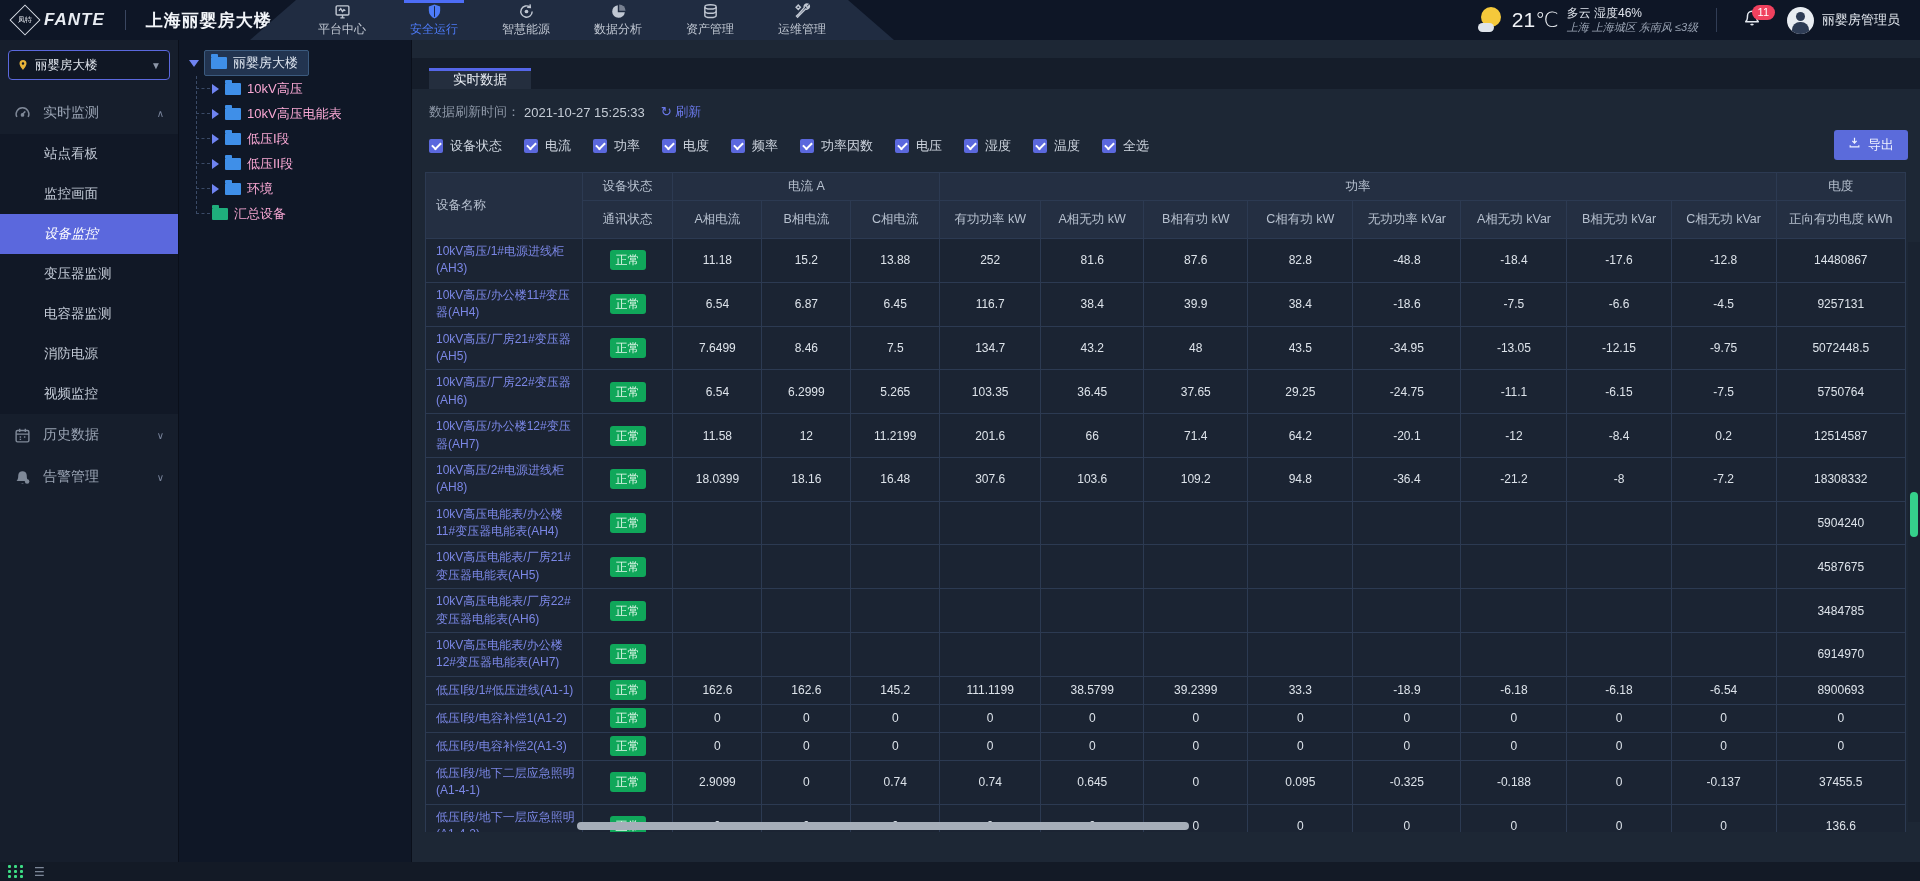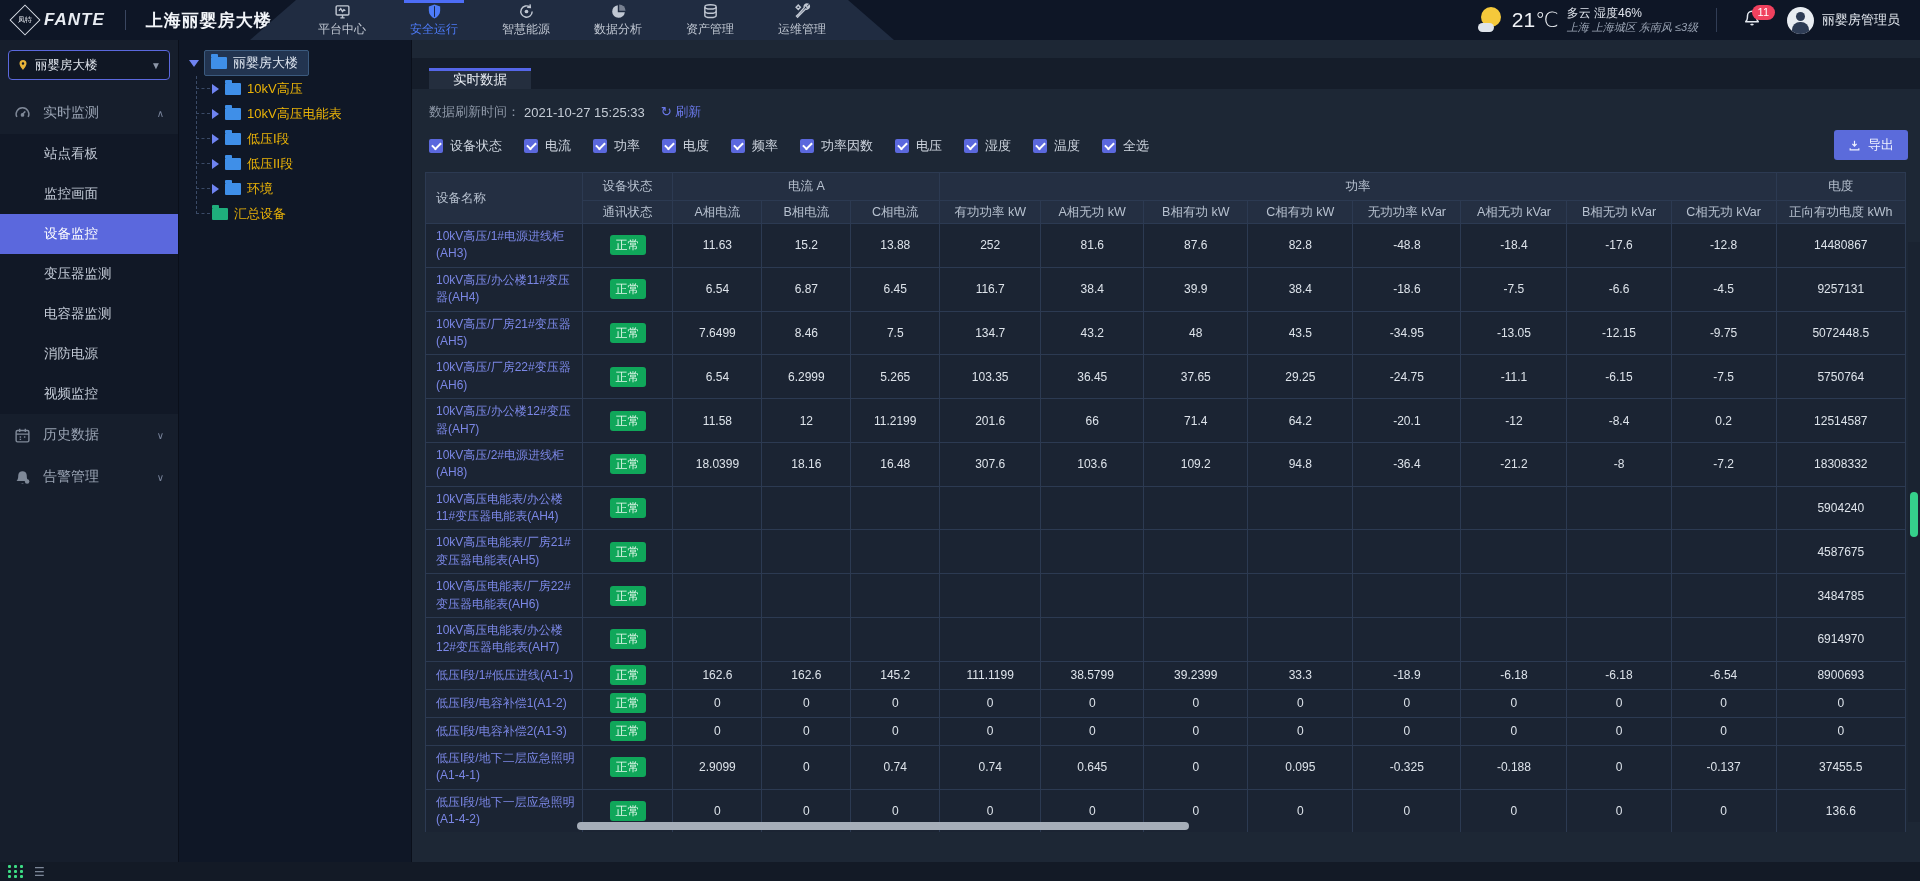--- a/index.html
+++ b/index.html
@@ -56,66 +56,66 @@
   .site-select .pin { width:12px; height:12px; flex:0 0 auto; }
   .site-select .sval { font-size:12.5px; color:#dfe4ec; flex:1; }
   .site-select .chev { font-size:10px; color:#8d97a8; }
   .menu-group { height:42px; display:flex; align-items:center; gap:12px; padding:0 14px; color:#9aa4b4;
     font-size:14px; cursor:pointer; }
   .menu-group .gico { width:17px; height:17px; opacity:.8; }
   .menu-group .garrow { margin-left:auto; font-size:10px; color:#78839a; }
   .submenu { background:#111826; }
   .submenu-item { height:40px; display:flex; align-items:center; padding-left:44px; font-size:13.5px;
     color:#c3cad6; cursor:pointer; }
-  .submenu-item.active { background:#5b68dd; color:#ffffff; }
+  .submenu-item.active { background:#5b68dd; color:#ffffff;font-style:italic; }
 
   
   .treepanel { width:234px; background:#0f1726; border-left:1px solid #0a0f1a; border-right:1px solid #0a0f1a;
     flex:0 0 auto; padding:10px 0 0 10px; font-size:13px; }
   .tree-root-row { display:flex; align-items:center; gap:5px; cursor:pointer; }
   .tri-down { width:0; height:0; border-left:5px solid transparent; border-right:5px solid transparent;
     border-top:7px solid #6f84f2; }
   .tri-right { width:0; height:0; border-top:5px solid transparent; border-bottom:5px solid transparent;
     border-left:7px solid #6f84f2; }
   .tree-root-box { display:flex; align-items:center; gap:6px; background:#223450; border:1px solid #3b5a7e;
     border-radius:2px; padding:3px 10px 3px 6px; color:#dfe6f0; }
   .tree-children { position:relative; margin-left:7px; }
   .tree-children::before { content:''; position:absolute; left:0; top:0; bottom:12px; border-left:1px dashed #3a4a66; }
   .tree-row { display:flex; align-items:center; gap:6px; height:25px; cursor:pointer; position:relative; padding-left:16px; }
   .tree-row::before { content:''; position:absolute; left:0; top:12px; width:14px; border-top:1px dashed #3a4a66; }
-  .tree-label { color:#eab308; }
+  .tree-label { color:#f9a8d4; }
   .folder { width:16px; height:12px; border-radius:1px; background:#3f8fe8; position:relative; flex:0 0 auto; }
   .folder::before { content:''; position:absolute; top:-3px; left:0; width:7px; height:3px; background:inherit; border-radius:1px 1px 0 0; }
   .folder.green { background:#1fae7c; }
 
   
   .main { flex:1; background:#1d2735; display:flex; flex-direction:column; position:relative; }
   .tabbar { margin-top:18px; height:31px; background:#151d2a; display:flex; padding-left:17px;align-items:flex-end; }
   .tab { padding:0 24px; display:flex; align-items:center; font-size:13.5px; color:#e8ecf2;
     background:#242e3e; border-top:3px solid #5566e8; cursor:pointer; }
   .refresh-row { display:flex; align-items:center; padding-left:17px; margin-top:13px; height:20px; font-size:13px; }
   .refresh-label { color:#8e98a8; }
   .refresh-time { color:#c5ccd6; margin-left:4px; }
   .refresh-btn { color:#6a78e8; margin-left:16px; cursor:pointer; }
   .filter-row { display:flex; align-items:center; gap:22px; padding-left:17px; margin-top:12px; height:24px; position:relative; }
   .filter-item { display:flex; align-items:center; gap:7px; font-size:13px; color:#cfd6e0; cursor:pointer; }
   .cbx { width:14px; height:14px; border-radius:2px; background:#5b68dd; position:relative; flex:0 0 auto; }
   .cbx::after { content:''; position:absolute; left:3px; top:3px; width:7px; height:4px;
     border-left:2px solid #fff; border-bottom:2px solid #fff; transform:rotate(-45deg); }
   .export-btn { position:absolute; right:12px; top:-4px; background:#5b6bdb; color:#eef1ff; font-size:13px;
-    border:none; border-radius:3px; padding:6px 14px; display:flex; align-items:center; gap:7px; cursor:pointer; }
+    border:none; border-radius:3px; padding:6px 14px; display:flex; align-items:flex-start; gap:7px; cursor:pointer; }
   .export-btn svg { width:13px; height:13px; }
 
   
   .table-wrap { margin:14px 0 0 13px; position:relative; height:660px; overflow:hidden; padding-right:14px; }
   table { width:100%; border-collapse:collapse; table-layout:fixed; }
   th, td { border:1px solid #2c3a52; font-weight:normal; }
   thead th { background:#242f42; color:#b7c1cf; font-size:12.5px; text-align:center; }
   .gh { height:28px; }
-  .sh { height:23px; padding:2px 4px; }
+  .sh { height:38px; padding:2px 4px; }
   th.devcol { text-align:left; padding-left:10px; font-size:12.5px; }
   tbody td { background:#1b2433; color:#dde3ea; font-size:12px; text-align:center; }
   tbody tr.tall td { height:43px; }
   tbody tr.short td { height:28px; }
   td.namecell { text-align:left; padding:4px 6px 4px 10px; line-height:1.45; }
   .devlink { color:#7b87e6; cursor:pointer; }
   .devlink.u { }
   .stbadge { display:inline-block; background:#10a75a; color:#dff7e9; font-size:12px; line-height:1;
     padding:4px 6px; border-radius:3px; }
   .vtrack { position:absolute; top:70px; right:0; bottom:10px; width:12px; background:#1a2331; }
@@ -397,21 +397,21 @@
               <th class="sh">A相无功 kVar</th>
               <th class="sh">B相无功 kVar</th>
               <th class="sh">C相无功 kVar</th>
               <th class="sh">正向有功电度 kWh</th>
             </tr>
           </thead>
         <tbody id="tbody">
             <tr class="tall">
               <td class="namecell"><span class="devlink">10kV高压/1#电源进线柜(AH3)</span></td>
               <td><span class="stbadge">正常</span></td>
-              <td>11.63</td>
+              <td>11.18</td>
               <td>15.2</td>
               <td>13.88</td>
               <td>252</td>
               <td>81.6</td>
               <td>87.6</td>
               <td>82.8</td>
               <td>-48.8</td>
               <td>-18.4</td>
               <td>-17.6</td>
               <td>-12.8</td>

